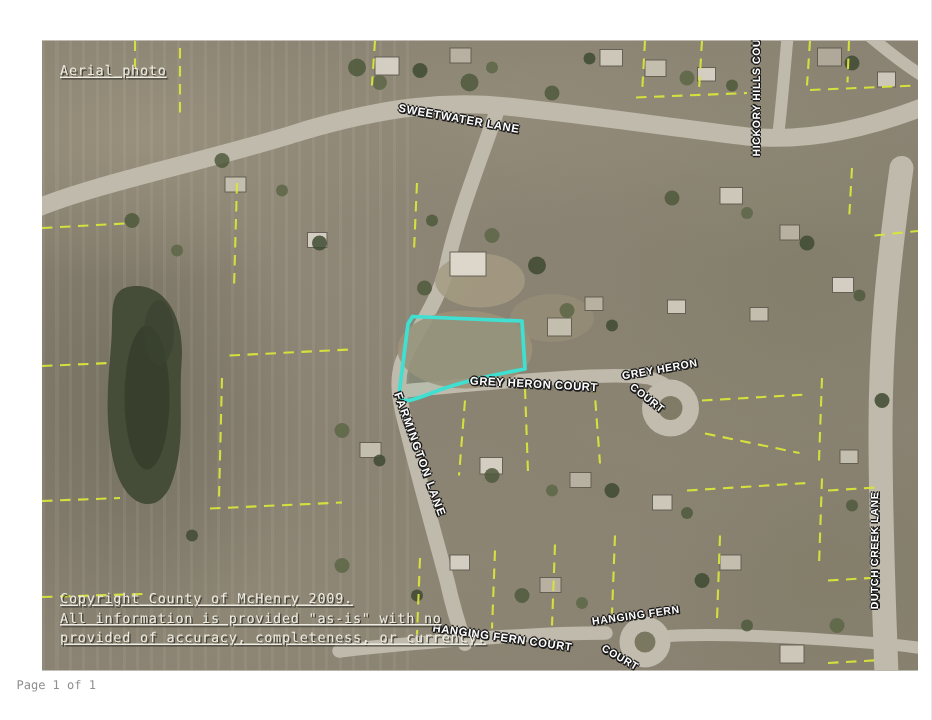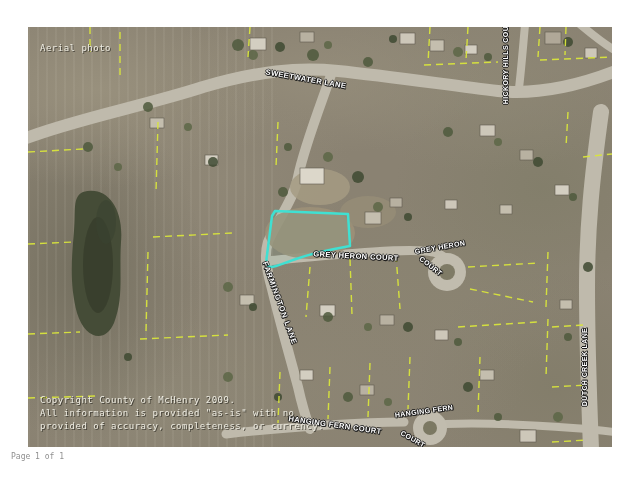--- a/index.html
+++ b/index.html
@@ -19,21 +19,21 @@
          radial-gradient(ellipse 190px 160px at 90% 85%, rgba(129,124,104,.75) 0%, rgba(129,124,104,0) 72%),
          radial-gradient(ellipse 230px 120px at 25% 90%, rgba(144,138,120,.7) 0%, rgba(144,138,120,0) 72%);}
   .stripes{position:absolute;left:0;top:0;width:42%;height:100%;
        background:repeating-linear-gradient(90deg, rgba(225,220,205,.08) 0 2px, rgba(0,0,0,0) 2px 9px);
        pointer-events:none;}
   .map svg{position:absolute;left:0;top:0;}
   .lbl{position:absolute;transform:translate(-50%,-50%);white-space:nowrap;
        color:#ffffff;font-size:7.5px;font-weight:bold;letter-spacing:.4px;
        text-shadow:-1px 0 0 #1c1c1c,1px 0 0 #1c1c1c,0 -1px 0 #1c1c1c,0 1px 0 #1c1c1c,1px 1px 0 #1c1c1c;}
   .mono{font-family:"DejaVu Sans Mono",monospace;font-weight:normal;letter-spacing:.5px;
-       color:#eeece2;text-shadow:1px 1px 0 rgba(55,53,45,.85);}
+       color:#eeece2;text-shadow:1px 1px 0 rgba(55,53,45,.85);text-decoration:underline;}
   .photo-note{position:absolute;left:12px;top:16px;font-size:9px;transform:none;}
   .copyright{position:absolute;left:12px;top:367px;font-size:9px;line-height:13px;}
   .page-footer{position:absolute;left:11px;top:452px;font-family:"DejaVu Sans Mono",monospace;
        font-size:8px;color:#8f8f8f;}
 </style>
 </head>
 <body>
 
 <div class="page">
 

